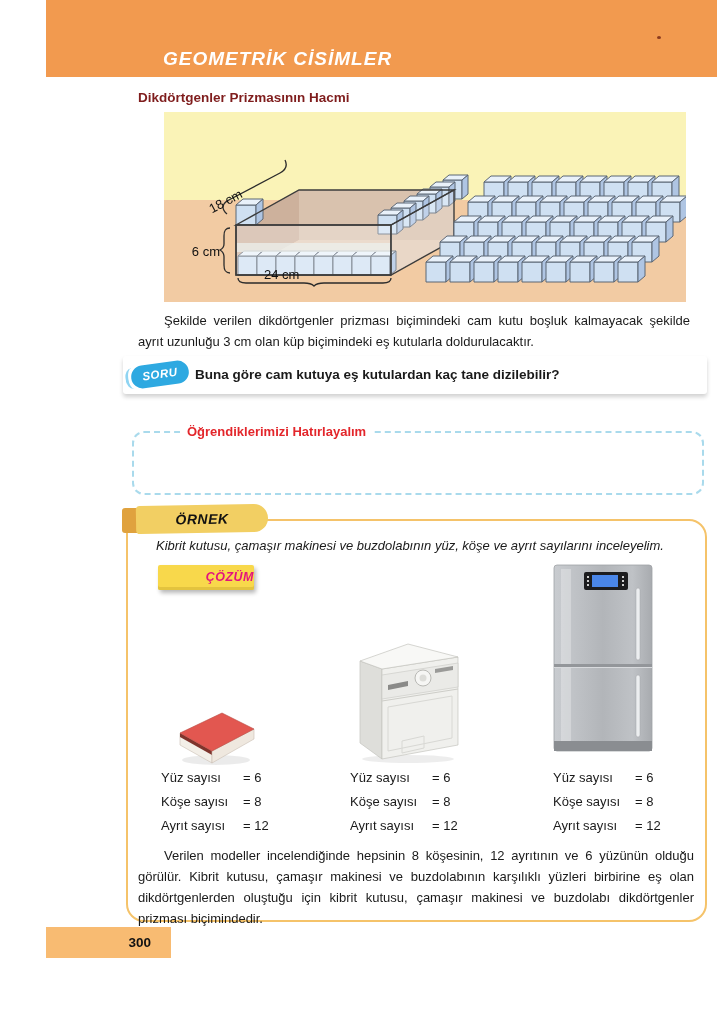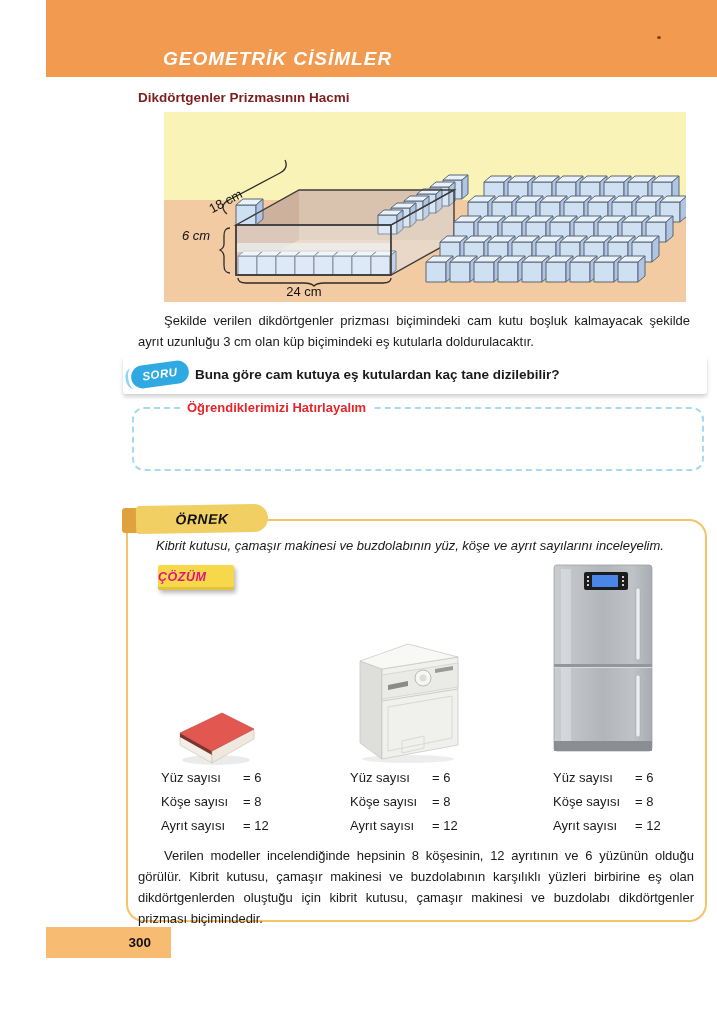--- a/index.html
+++ b/index.html
@@ -13,58 +13,58 @@
   .speck{position:absolute;left:611px;top:36px;width:4px;height:3px;background:#8B3A1E;border-radius:50%;}
 
   
   .section-title{position:absolute;left:92px;top:90px;font-size:13.5px;font-weight:bold;color:#7f1d1d;}
 
   
   .figure{position:absolute;left:118px;top:112px;width:522px;height:190px;}
   .figure svg{position:absolute;left:0;top:0;}
   .fig-label{position:absolute;font-size:13px;color:#111;white-space:nowrap;}
   .lbl-depth{left:46px;top:90px;transform:rotate(-28deg);transform-origin:left center;}
-  .lbl-height{left:18px;top:116px;width:38px;font-style:italic;}
-  .lbl-width{left:100px;top:172px;width:80px;text-align:center;}
+  .lbl-height{left:18px;top:132px;width:38px;text-align:right;}
+  .lbl-width{left:100px;top:155px;width:80px;text-align:left;}
 
   
   .para{font-size:13px;line-height:21px;text-align:justify;}
   .intro{position:absolute;left:92px;top:310px;width:552px;text-indent:26px;}
 
   
   .soru-card{position:absolute;left:77px;top:356px;width:584px;height:38px;background:#ffffff;
              border-radius:3px;box-shadow:0 3px 4px rgba(0,0,0,0.18);}
   .soru-badge{position:absolute;left:8px;top:7px;width:58px;height:23px;background:#2EA9E1;
               border-radius:12px;transform:rotate(-8deg);color:#fff;font-weight:bold;font-style:italic;
               font-size:11.5px;text-align:center;line-height:23px;letter-spacing:.5px;}
   .soru-badge::before{content:"";position:absolute;left:-6px;top:1px;width:12px;height:21px;
               border-left:3px solid #8FD4F2;border-radius:50%;}
   .soru-text{position:absolute;left:72px;top:0;height:38px;line-height:38px;font-size:13.5px;font-weight:bold;}
 
   
-  .recall{position:absolute;left:86px;top:407px;width:568px;height:60px;
+  .recall{position:absolute;left:86px;top:431px;width:568px;height:60px;
           border:2px dashed #A9DAEC;border-radius:12px;background:#fff;}
   .recall-title{position:absolute;left:46px;top:-9px;background:#ffffff;padding:0 7px;
           color:#E3262B;font-size:13px;font-weight:bold;white-space:nowrap;}
   .recall-text{position:absolute;left:18px;top:11px;width:532px;text-indent:26px;}
 
   
   .example{position:absolute;left:80px;top:519px;width:577px;height:399px;
            border:2px solid #F5C36A;border-radius:6px 18px 18px 18px;background:#fff;}
   .ornek-badge{position:absolute;left:-6px;top:-16px;width:146px;height:19px;}
   .ornek-tail{position:absolute;left:0;top:3px;width:28px;height:25px;background:#E0A23E;border-radius:3px;}
   .ornek-main{position:absolute;left:14px;top:0;width:132px;height:28px;background:#F2CF63;
            border-radius:4px 14px 14px 4px;transform:rotate(-1deg);
            color:#111;font-weight:bold;font-style:italic;font-size:14px;line-height:28px;
            text-align:center;letter-spacing:.5px;}
   .example-prompt{position:absolute;left:14px;top:17px;width:545px;font-size:13px;font-style:italic;text-indent:14px;}
   .cozum-badge{position:absolute;left:30px;top:44px;width:76px;height:25px;background:#F8D84B;
            color:#E3137E;font-weight:bold;font-style:italic;font-size:12.5px;line-height:25px;
-           text-align:left;letter-spacing:.5px;border-radius:2px;
-           box-shadow:2px 3px 4px rgba(0,0,0,0.28), inset 0 -3px 0 #E3C33E;}
+           text-align:right;letter-spacing:.5px;border-radius:2px;
+           box-shadow:2px 3px 4px rgba(0,0,0,0.28), inset 0 -3px 0 #E3C33E;padding-left:20px;}
 
   
   .img-matchbox{position:absolute;left:42px;top:184px;}
   .img-washer{position:absolute;left:216px;top:114px;}
   .img-fridge{position:absolute;left:421px;top:42px;}
 
   
   .stats{position:absolute;top:249px;font-size:13px;}
   .stats .row{margin-bottom:9px;white-space:nowrap;}
   .stats .lbl{display:inline-block;width:82px;}

